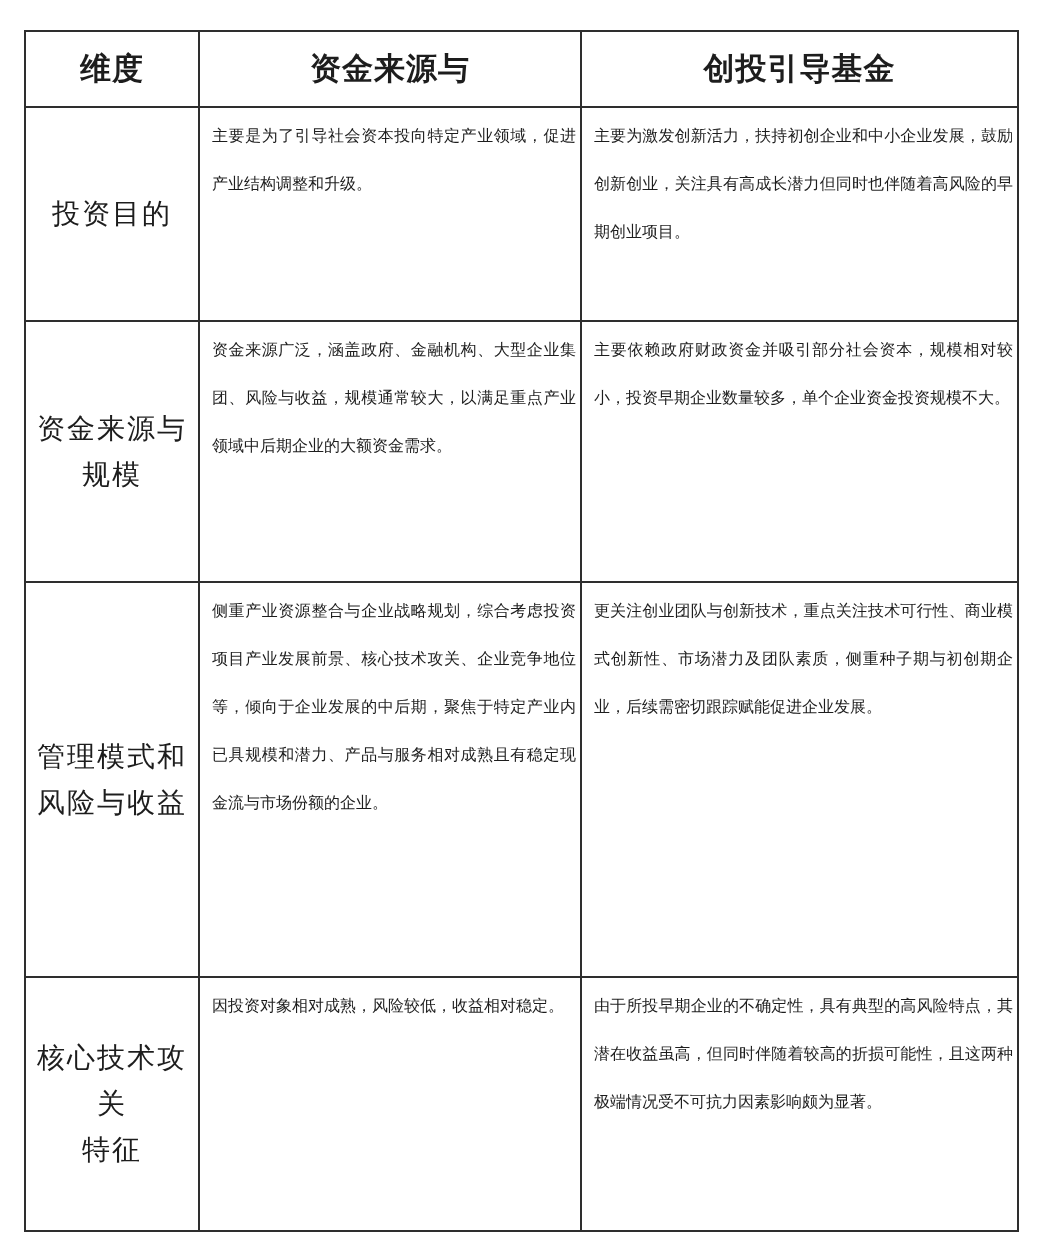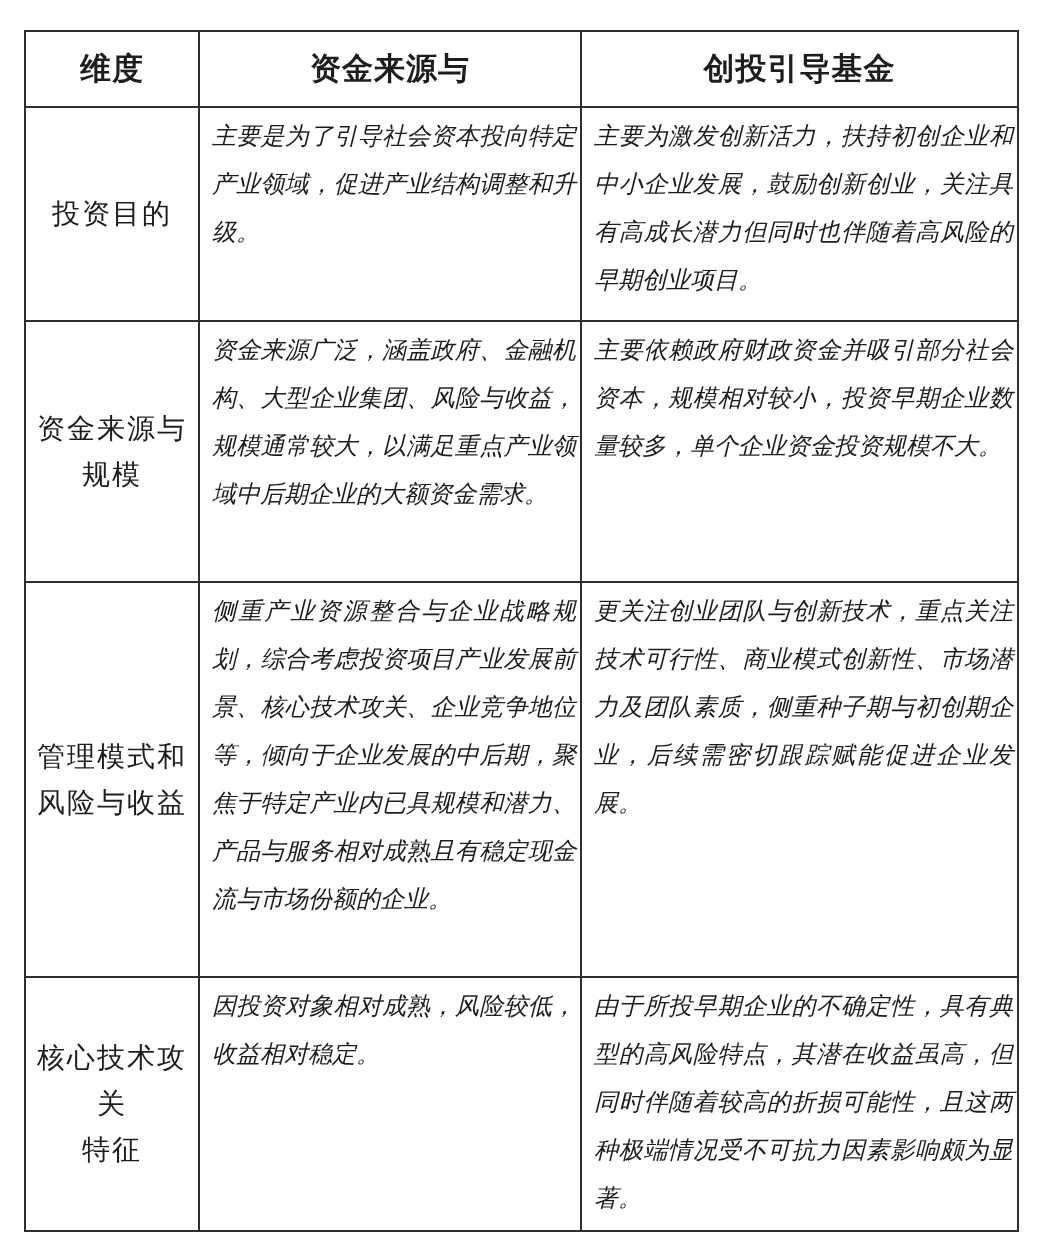--- a/index.html
+++ b/index.html
@@ -42,24 +42,23 @@
     text-align: center;
     vertical-align: middle;
     font-size: 28px;
     line-height: 46px;
     letter-spacing: 2px;
     border-radius: 19px;
   }
   td.content-cell {
     vertical-align: top;
     text-align: justify;
-    font-size: 24px;
+    font-size: 16px;
     line-height: 48px;
     padding: 4px 4px 0 12px;
-    font-style: italic;
   }
   tr.r1 td { height: 214px; }
   tr.r2 td { height: 261px; }
   tr.r3 td { height: 395px; margin-left: 32px; }
   tr.r4 td { height: 254px; }
 </style>
 </head>
 <body>
 
 <table class="fund-table">

